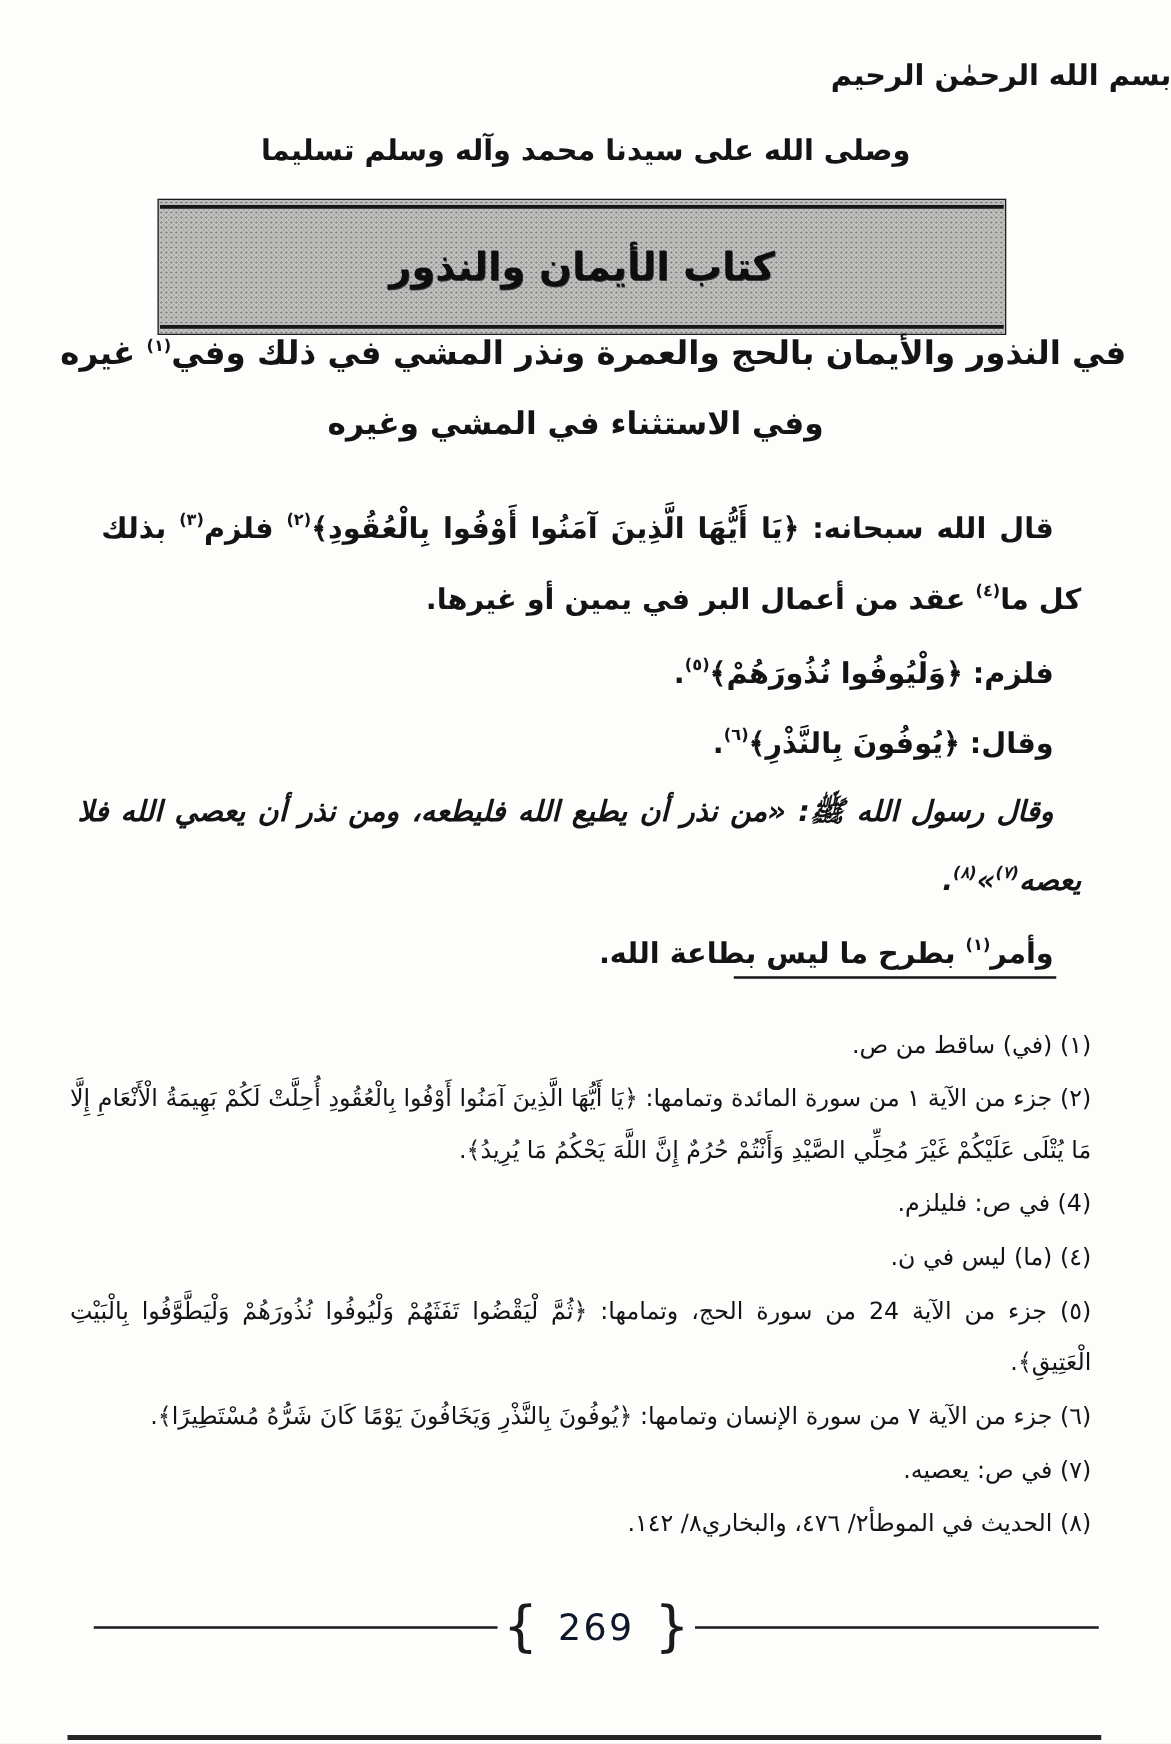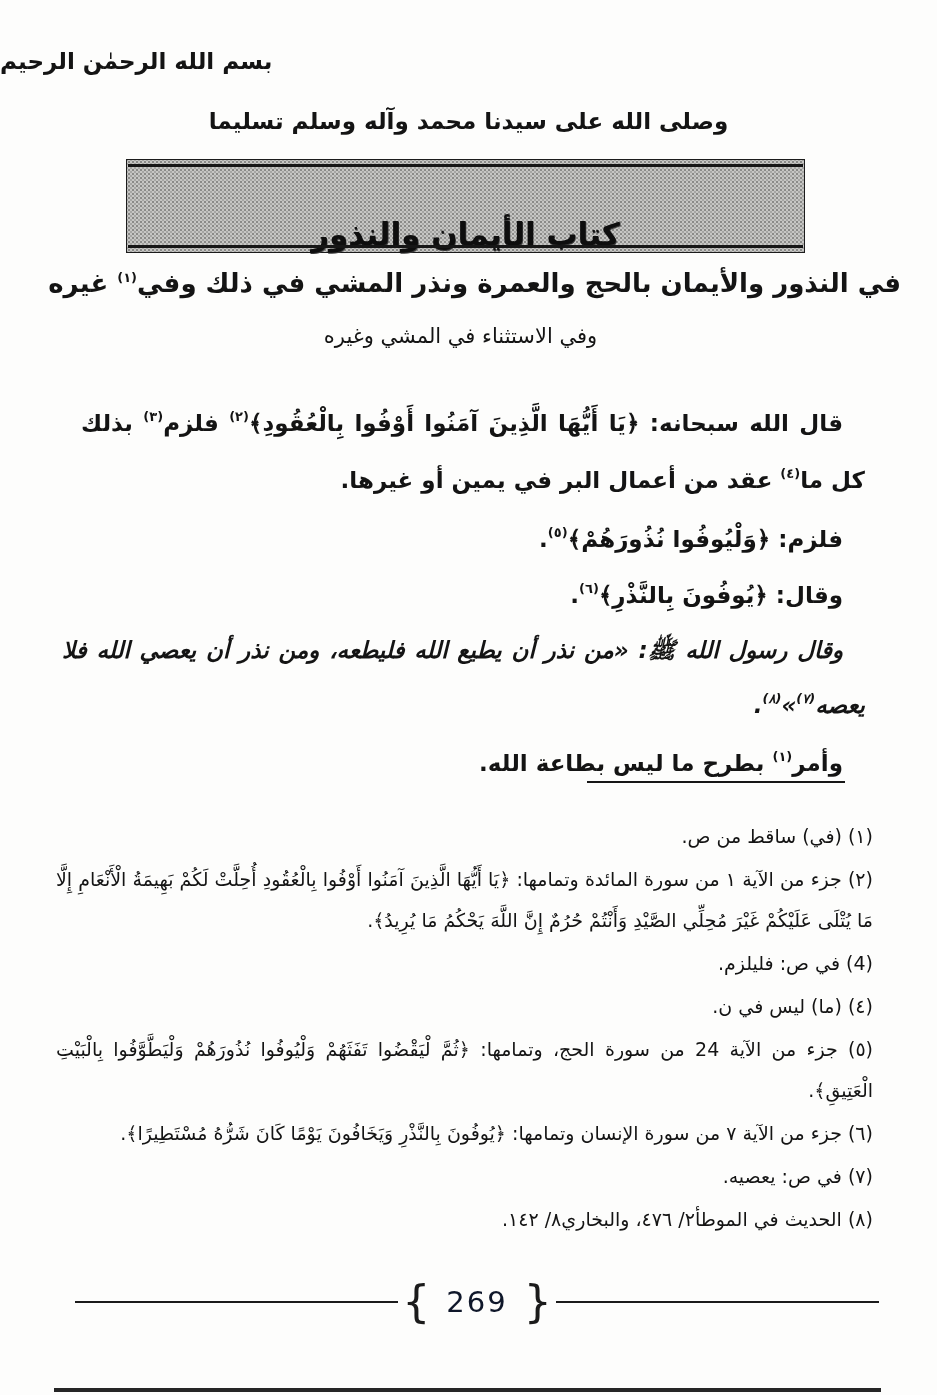--- a/index.html
+++ b/index.html
@@ -11,41 +11,41 @@
     direction:rtl;
     font-family:"DejaVu Sans", sans-serif;
     color:#141414;
     overflow:hidden;
   }
   .abs { position:absolute; }
 
   
   .bismillah {
     top:48px; left:0; right:0;
-    text-align:left;
+    text-align:right;
     font-size:23px; font-weight:bold;
   }
   .salawat {
     top:108px; left:0; right:0;
     text-align:center;
     font-size:23px; font-weight:bold;
   }
 
   
   .banner {
     top:159px; left:126px;
-    width:679px; height:94px;
+    width:679px; height:109px;
     background-color:#c6c6c4;
     background-image:
       radial-gradient(#8a8a88 0.9px, rgba(0,0,0,0) 1.1px),
       radial-gradient(#a5a5a3 0.8px, rgba(0,0,0,0) 1px);
     background-size:4px 4px, 4px 4px;
     background-position:0 0, 2px 2px;
     border:1px solid #1c1c1c;
-    display:flex; align-items:flex-end; justify-content:center;
+    display:flex; align-items:center; justify-content:center;
     box-sizing:border-box;
   }
   .banner::before, .banner::after {
     content:""; position:absolute; left:1px; right:1px; height:3px; background:#161616;
   }
   .banner::before { top:4px; }
   .banner::after  { bottom:4px; }
   .banner-title {
     font-size:31px; font-weight:bold; color:#0e0e0e;
     letter-spacing:1px;
@@ -54,21 +54,21 @@
 
   
   .heading1 {
     top:268px; left:36px; right:36px;
     text-align:right;
     font-size:26px; font-weight:bold;
   }
   .heading2 {
     top:324px; left:36px; right:52px;
     text-align:center;
-    font-size:21px; font-weight:normal;
+    font-size:25px; font-weight:bold;
   }
 
   
   .para {
     right:72px; left:62px;
     font-size:23px; font-weight:bold;
     line-height:57px;
     text-align:justify;
     text-indent:22px;
   }

